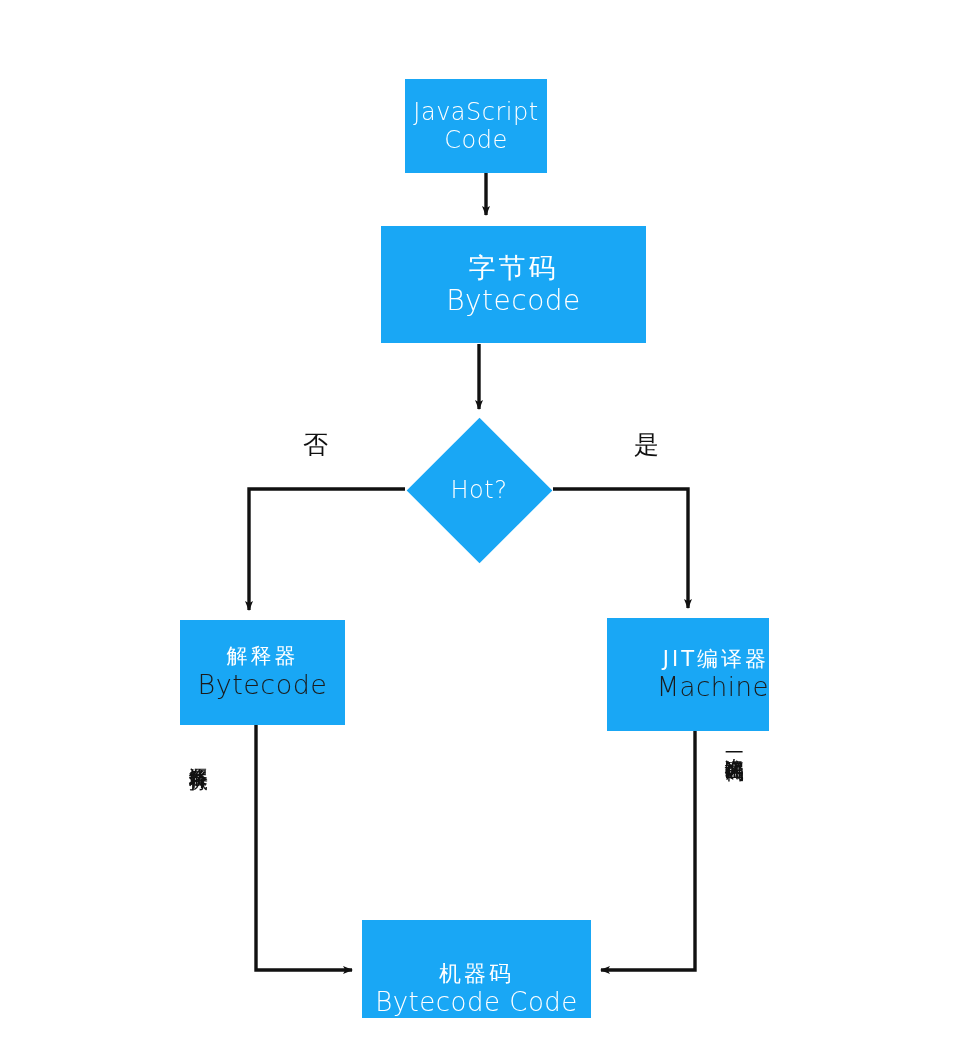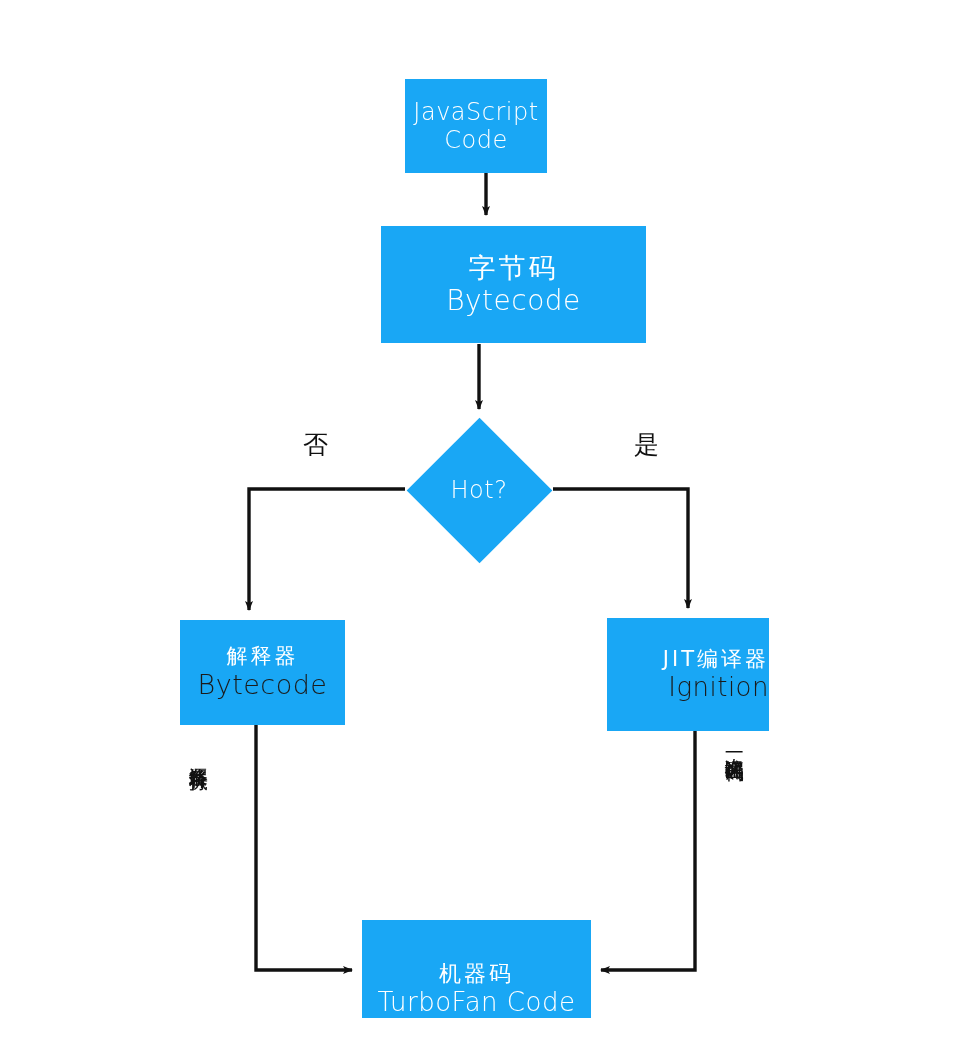--- a/index.html
+++ b/index.html
@@ -175,26 +175,26 @@
     <span class="en">Hot?</span>
   </div>
 
   <div class="node" id="node-ignition">
     <span class="cn">解释器</span>
     <span class="en dark">Bytecode</span>
   </div>
 
   <div class="node" id="node-turbofan">
     <span class="cn">JIT编译器</span>
-    <span class="en dark">Ignition</span>
+    <span class="en dark">Machine</span>
   </div>
 
   <div class="node" id="node-machine">
     <span class="cn">机器码</span>
-    <span class="en">TurboFan Code</span>
+    <span class="en">Bytecode Code</span>
   </div>
 
   <span class="branch-label" id="label-no">否</span>
 
   <span class="branch-label" id="label-yes">是</span>
 
   <span class="vcaption" id="caption-left">逐条解释执行</span>
 
   <span class="vcaption" id="caption-right">一次编译热区代码</span>
 

